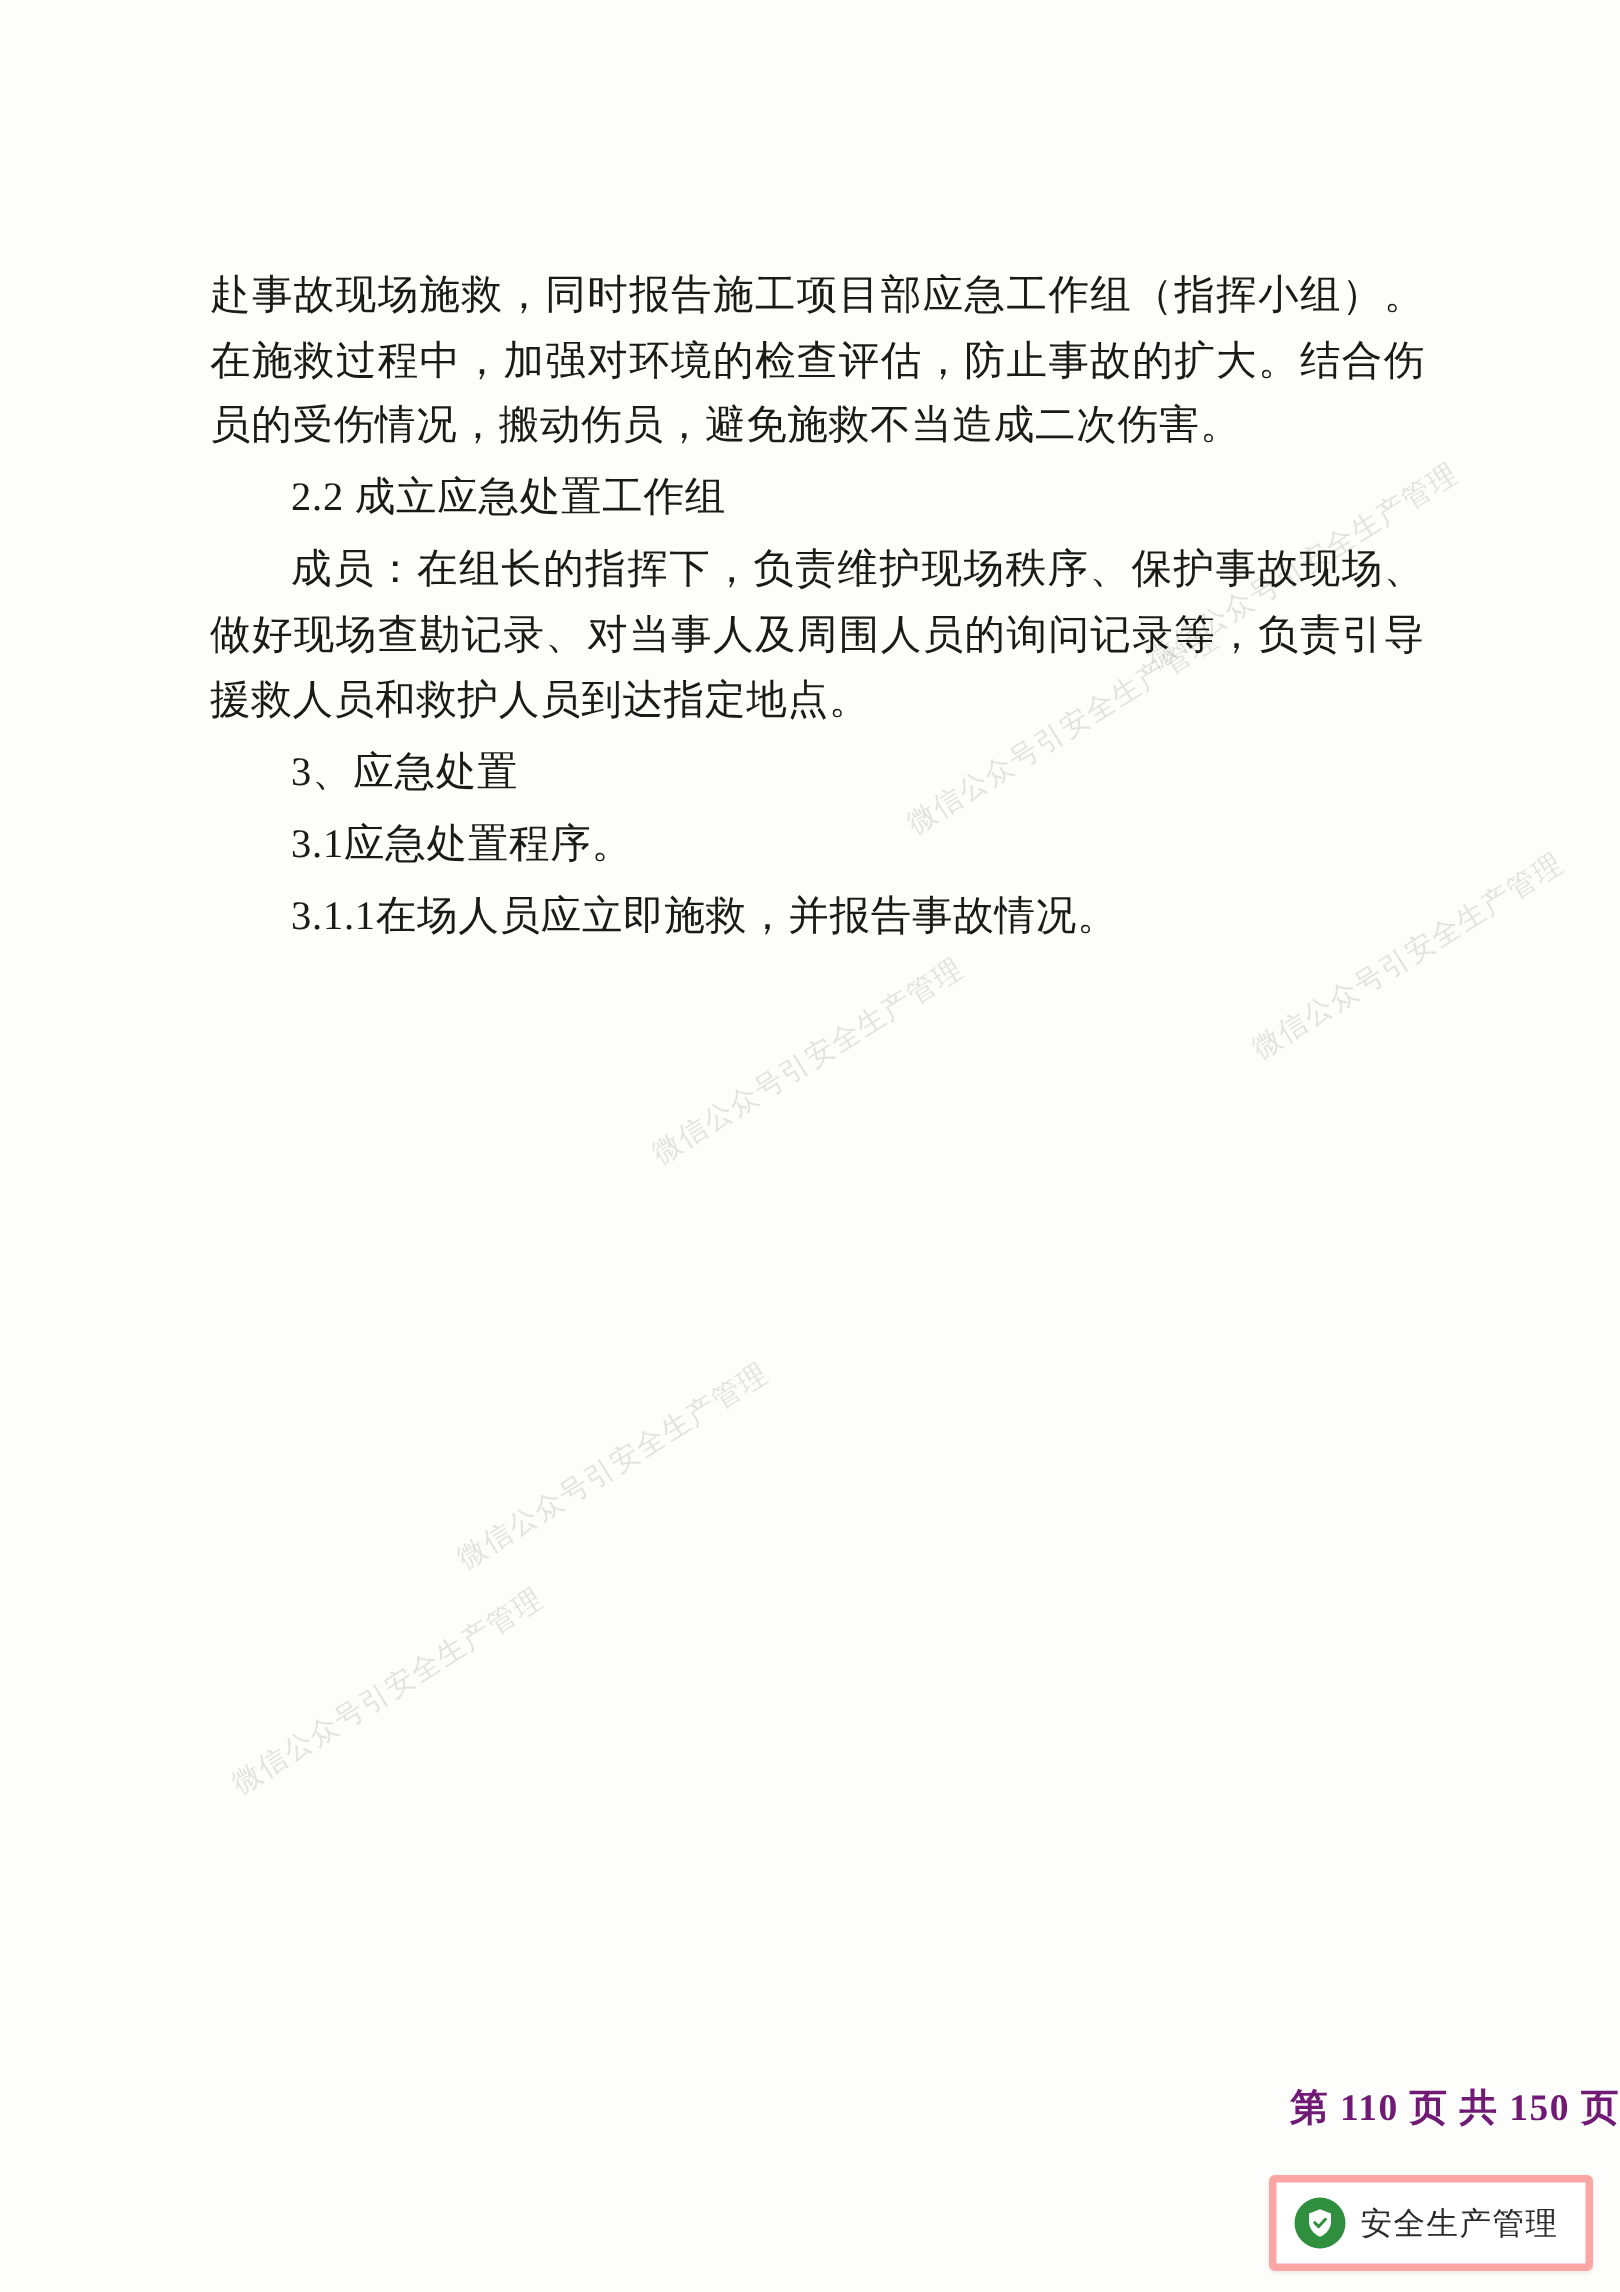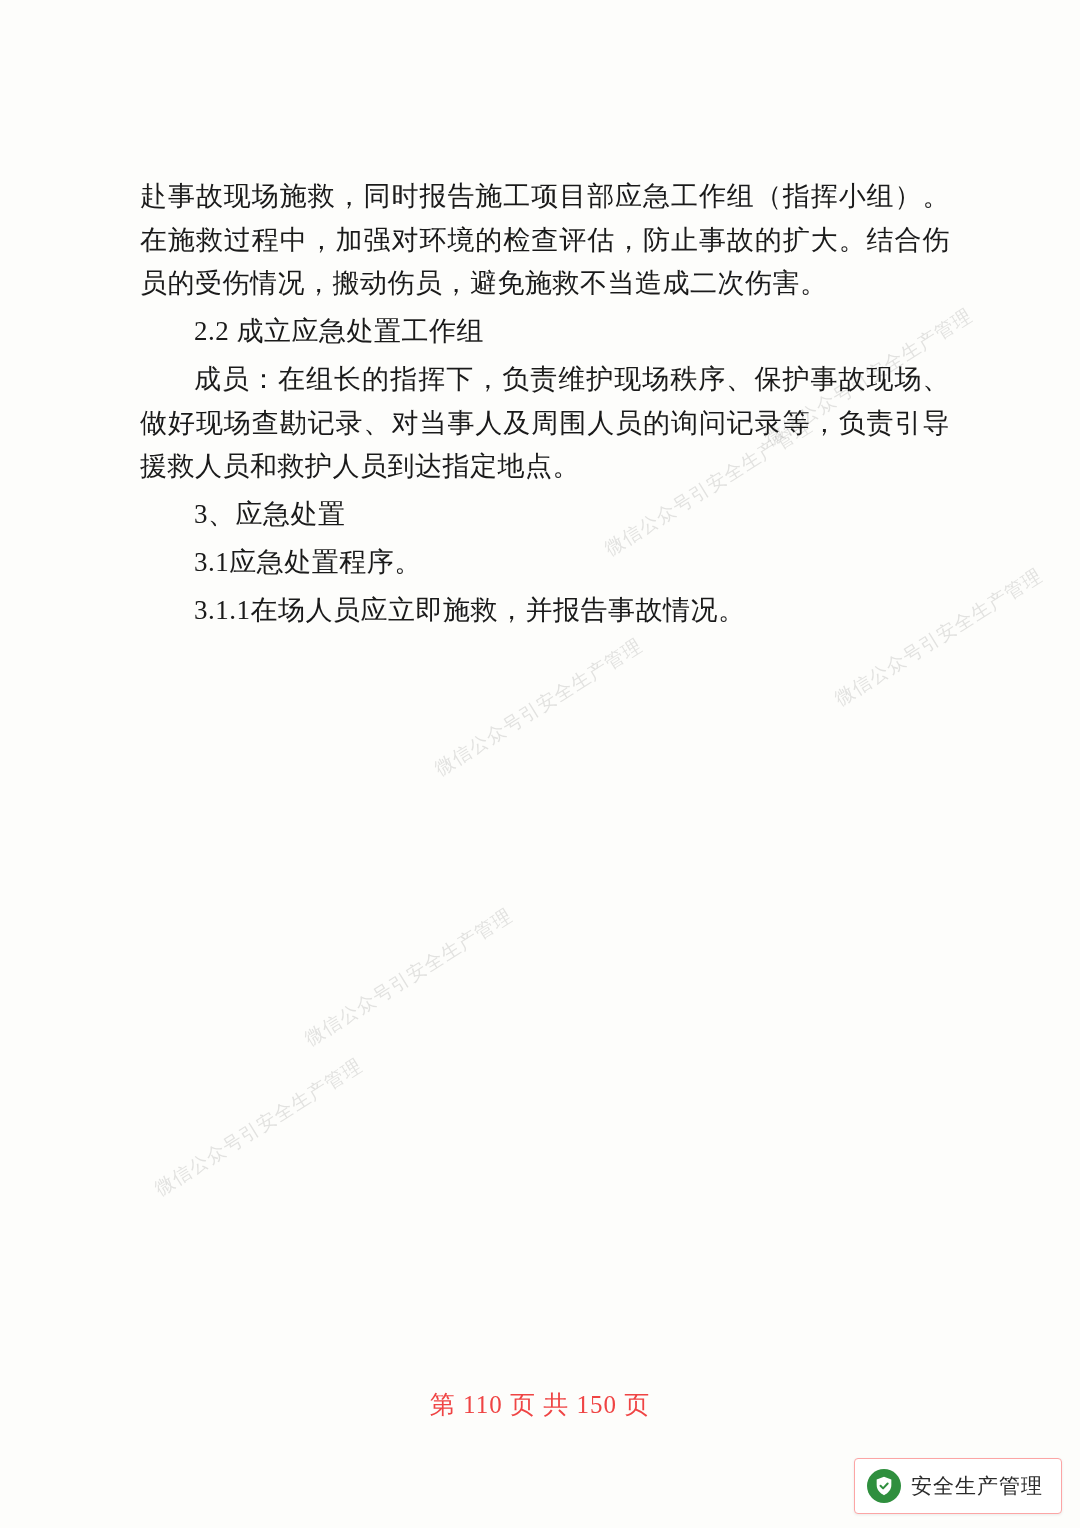--- a/index.html
+++ b/index.html
@@ -44,25 +44,26 @@
 
   .bold {
     font-weight: normal;
   }
 
   .footer {
     position: absolute;
     left: 0;
     right: 0;
     top: 1388px;
-    text-align: center;
+    text-align: right;
     font-size: 25px;
     letter-spacing: 1px;
-    color: #ef4444;
+    color: #701a75;
     font-family: "Liberation Serif", "DejaVu Serif", serif;
+    font-weight: bold;
   }
 
   
   .watermark-layer {
     position: absolute;
     inset: 0;
     pointer-events: none;
     overflow: hidden;
   }
   .wm {
@@ -84,21 +85,21 @@
 
   
   .badge {
     position: absolute;
     right: 18px;
     bottom: 14px;
     display: flex;
     align-items: center;
     gap: 10px;
     background: #ffffff;
-    border: 1px solid #fca5a5;
+    border: 5px solid #fca5a5;
     border-radius: 4px;
     padding: 10px 18px 10px 12px;
     box-shadow: 0 1px 3px rgba(0,0,0,0.08);
   }
   .badge-logo {
     width: 34px;
     height: 34px;
     border-radius: 50%;
     background: #2f8f3e;
     display: flex;

